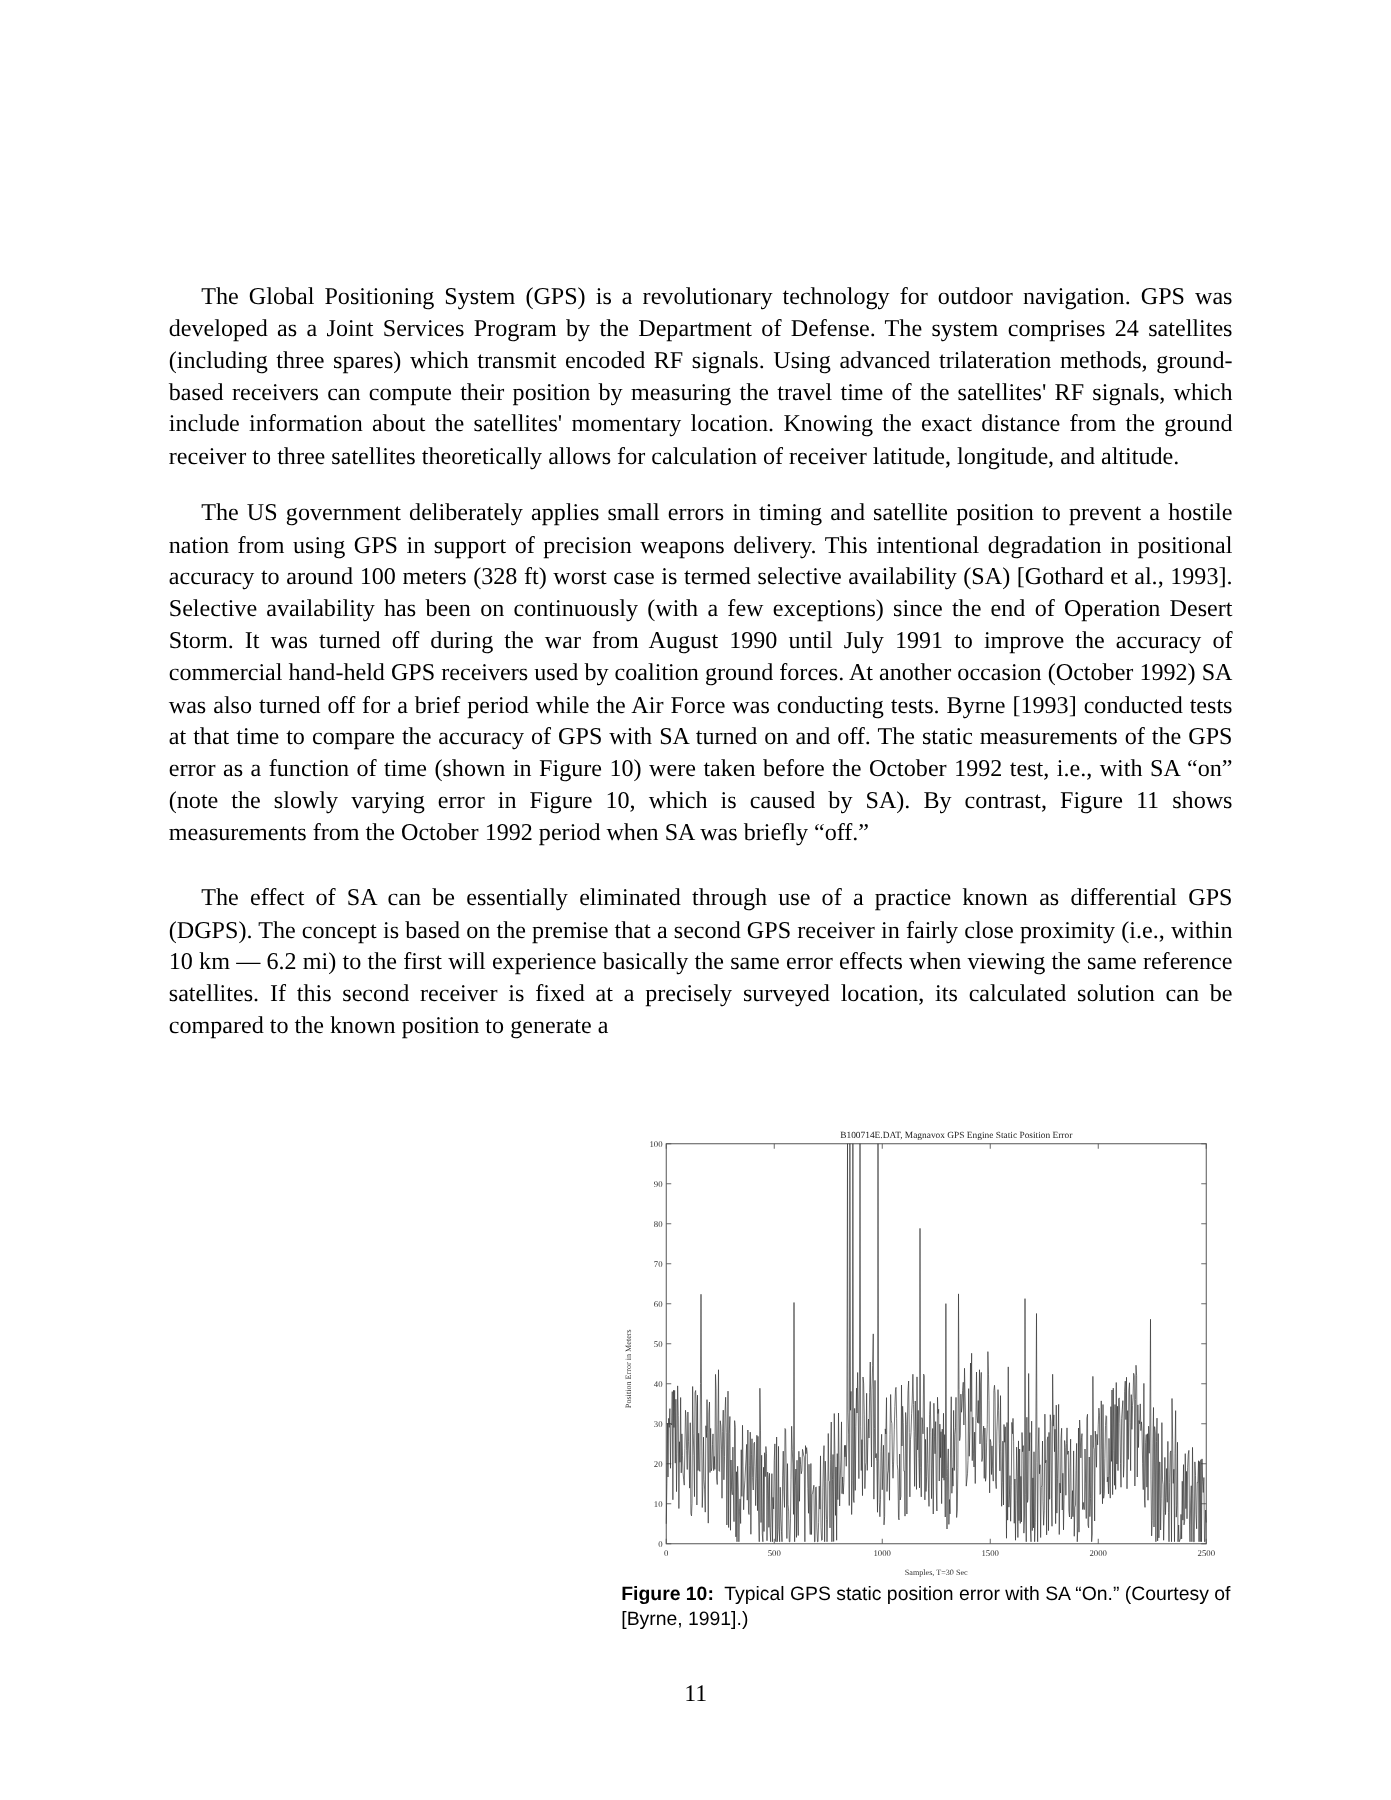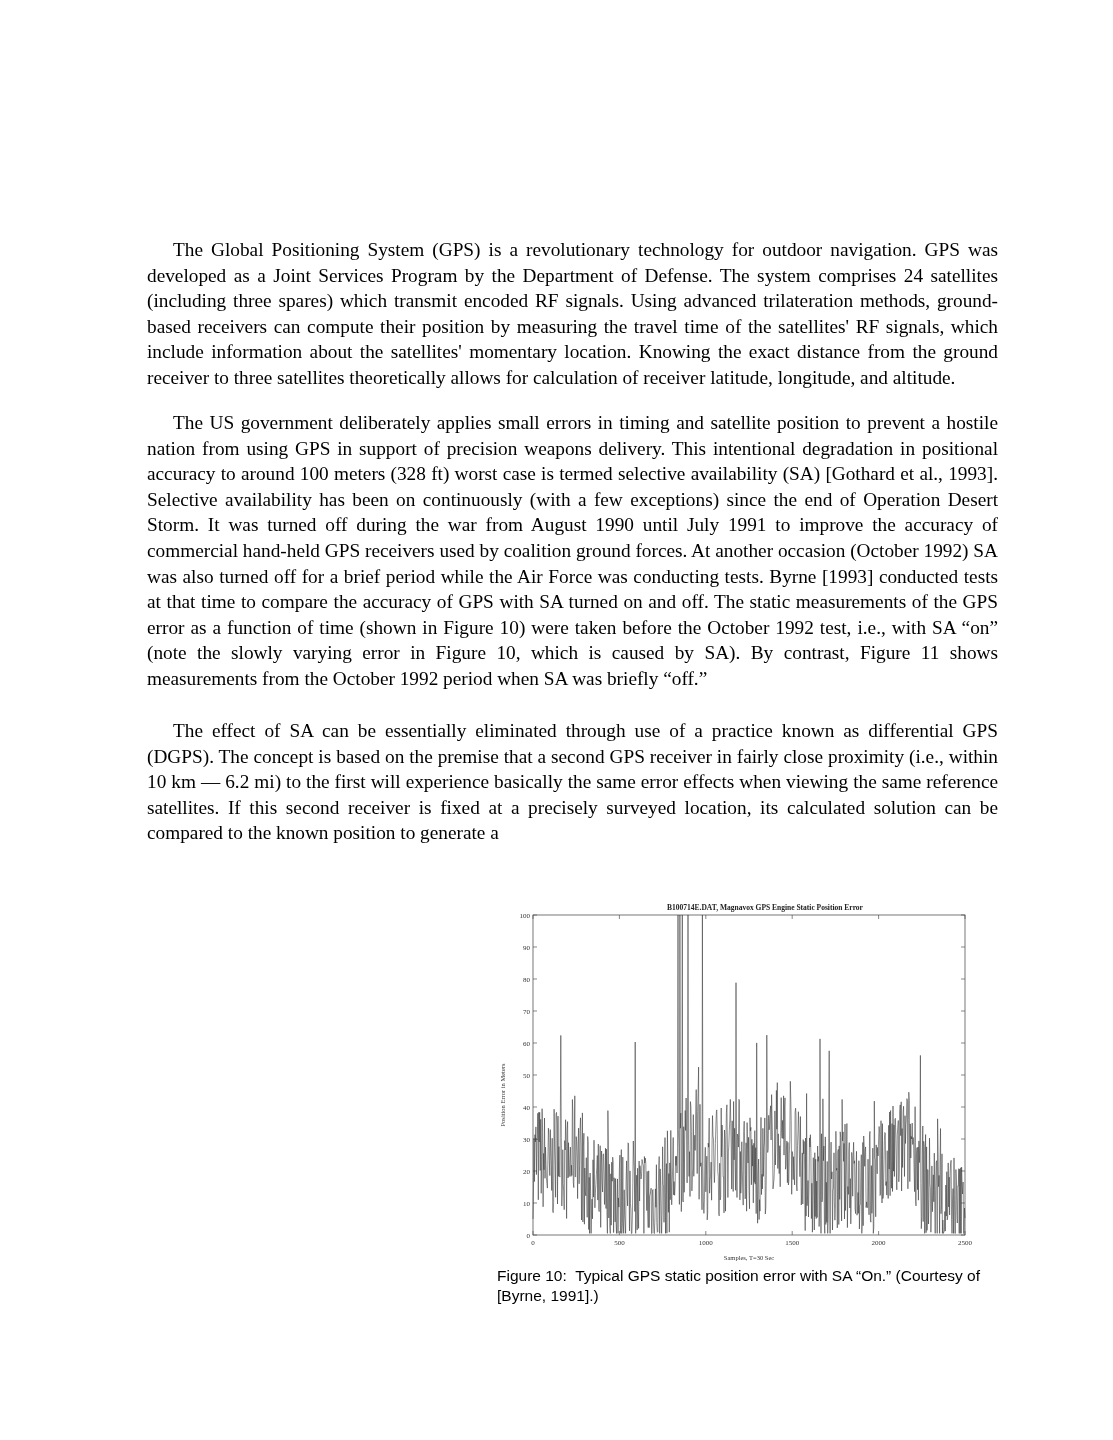--- a/index.html
+++ b/index.html
@@ -7,42 +7,42 @@
   .page { position: absolute; left: 0; top: 0; width: 1113px; height: 1440px; }
   .heading {
     position: absolute; left: 157px; top: 164px;
     font-family: "Liberation Serif", "DejaVu Serif", serif;
     font-weight: bold; font-size: 23px; letter-spacing: -0.2px;
   }
   .para {
     position: absolute; left: 131px; width: 851px;
     font-family: "Liberation Serif", "DejaVu Serif", serif;
     font-size: 19.3px; line-height: 25.6px; text-align: justify;
-    text-indent: 26px; margin: 16px;
+    text-indent: 26px; margin: 4px;
   }
   .p1 { top: 221px; }
   .p2 { top: 394px; }
   .p3 { top: 702px; }
   .p3-wrap {
     position: absolute; left: 131px; top: 872px; width: 355px;
     font-family: "Liberation Serif", "DejaVu Serif", serif;
     font-size: 19.3px; line-height: 25.6px; text-align: justify; margin: 0;
   }
   .figure { position: absolute; left: 495px; top: 895px; width: 485px; height: 420px; }
   .chart-title {
     position: absolute; left: 0; top: 8px; width: 100%; text-align: center;
     font-family: "Liberation Serif", "DejaVu Serif", serif; font-size: 7.5px; color: #222;
-    padding-left: 55px; box-sizing: border-box; font-weight: bold;
+    padding-left: 55px; box-sizing: border-box;
   }
   .chart-svg { position: absolute; left: 0; top: 0; }
   .caption {
     position: absolute; left: 497px; top: 1266px; width: 490px;
     font-family: "Liberation Sans", "DejaVu Sans", sans-serif; font-size: 15.5px; line-height: 20px;
   }
-  .caption b { font-weight: normal; }
+  .caption b { font-weight: bold; }
   .page-number {
     position: absolute; left: 0; width: 1113px; top: 1345px; text-align: center;
     font-family: "Liberation Serif", "DejaVu Serif", serif; font-size: 19px;
   }
   .tick-label { font-family: "Liberation Serif", "DejaVu Serif", serif; font-size: 7px; fill: #333; }
   .axis-label { font-family: "Liberation Serif", "DejaVu Serif", serif; font-size: 6.5px; fill: #333; }
 </style>
 </head>
 <body>
 
@@ -112,13 +112,14 @@
         <text x="10" y="200" text-anchor="middle" class="axis-label" transform="rotate(-90 10 200)">Position Error in Meters</text>
         <path d="M38.0 324.0 L38.5 292.0 L39.0 243.6 L39.4 286.6 L39.9 239.7 L40.4 246.9 L40.9 231.9 L41.4 279.6 L41.8 243.8 L42.3 244.8 L42.8 218.3 L43.3 304.8 L43.8 217.2 L44.2 247.0 L44.7 217.3 L45.2 275.5 L45.7 224.4 L46.2 298.3 L46.6 267.8 L47.1 213.7 L47.6 237.5 L48.1 311.8 L48.6 258.4 L49.0 274.8 L49.5 223.0 L50.0 283.3 L50.5 252.1 L51.0 269.6 L51.4 282.7 L51.9 288.4 L52.4 293.1 L52.9 263.8 L53.4 233.2 L53.8 239.2 L54.3 265.3 L54.8 280.6 L55.3 234.6 L55.8 258.0 L56.2 269.4 L56.7 295.5 L57.2 243.2 L57.7 315.8 L58.2 317.7 L58.6 307.6 L59.1 214.2 L59.6 252.0 L60.1 269.3 L60.6 302.3 L61.0 219.2 L61.5 217.4 L62.0 229.1 L62.5 309.0 L63.0 221.1 L63.4 281.4 L63.9 251.6 L64.4 280.3 L64.9 282.1 L65.4 211.8 L65.8 140.4 L66.3 242.6 L66.8 311.0 L67.3 294.3 L67.8 254.7 L68.2 288.6 L68.7 296.3 L69.2 314.7 L69.7 245.6 L70.2 255.0 L70.6 224.7 L71.1 251.3 L71.6 323.5 L72.1 235.3 L72.6 226.6 L73.0 283.0 L73.5 247.7 L74.0 281.7 L74.5 279.2 L75.0 260.7 L75.4 252.1 L75.9 281.5 L76.4 270.2 L76.9 280.5 L77.4 204.5 L77.8 216.0 L78.3 287.4 L78.8 292.6 L79.3 244.9 L79.8 200.8 L80.2 281.6 L80.7 282.1 L81.2 241.6 L81.7 245.9 L82.2 264.3 L82.6 303.6 L83.1 250.1 L83.6 233.1 L84.1 288.8 L84.6 270.4 L85.0 235.6 L85.5 222.8 L86.0 251.0 L86.5 325.0 L87.0 265.0 L87.4 217.9 L87.9 327.0 L88.4 251.7 L88.9 238.2 L89.4 329.2 L89.8 273.0 L90.3 296.9 L90.8 300.8 L91.3 262.7 L91.8 301.8 L92.2 322.3 L92.7 241.5 L93.2 246.9 L93.7 334.5 L94.2 282.4 L94.6 338.4 L95.1 278.0 L95.6 296.2 L96.1 338.4 L96.6 313.9 L97.0 304.1 L97.5 323.8 L98.0 264.8 L98.5 302.1 L99.0 245.2 L99.4 278.3 L99.9 312.8 L100.4 297.0 L100.9 289.6 L101.4 279.4 L101.8 272.8 L102.3 260.5 L102.8 305.1 L103.3 249.0 L103.8 314.6 L104.2 316.6 L104.7 277.2 L105.2 250.7 L105.7 332.4 L106.2 268.4 L106.6 256.0 L107.1 286.9 L107.6 297.0 L108.1 259.7 L108.6 258.8 L109.0 278.4 L109.5 309.5 L110.0 287.6 L110.5 253.2 L111.0 313.5 L111.4 254.1 L111.9 315.4 L112.4 338.4 L112.9 215.6 L113.4 249.1 L113.8 323.0 L114.3 269.2 L114.8 331.9 L115.3 338.4 L115.8 278.8 L116.2 330.2 L116.7 267.2 L117.2 286.3 L117.7 262.2 L118.2 267.8 L118.6 337.6 L119.1 282.7 L119.6 287.1 L120.1 326.9 L120.6 283.6 L121.0 326.9 L121.5 338.4 L122.0 310.5 L122.5 283.9 L123.0 338.4 L123.4 302.9 L123.9 312.1 L124.4 273.2 L124.9 260.1 L125.4 337.8 L125.8 338.4 L126.3 254.6 L126.8 338.4 L127.3 328.6 L127.8 262.1 L128.2 326.2 L128.7 338.4 L129.2 294.8 L129.7 320.1 L130.2 330.3 L130.6 338.4 L131.1 285.7 L131.6 265.9 L132.1 297.9 L132.6 310.9 L133.0 247.8 L133.5 248.7 L134.0 288.2 L134.5 335.8 L135.0 275.9 L135.4 308.6 L135.9 313.9 L136.4 338.4 L136.9 338.4 L137.4 320.1 L137.8 288.5 L138.3 246.0 L138.8 264.6 L139.3 276.2 L139.8 316.5 L140.2 147.0 L140.7 338.4 L141.2 293.2 L141.7 280.2 L142.2 334.9 L142.6 273.2 L143.1 311.4 L143.6 333.4 L144.1 266.0 L144.6 306.0 L145.0 270.7 L145.5 276.8 L146.0 284.0 L146.5 281.4 L147.0 264.5 L147.4 266.2 L147.9 269.0 L148.4 270.8 L148.9 338.4 L149.4 261.5 L149.8 268.0 L150.3 263.1 L150.8 268.0 L151.3 295.9 L151.8 315.6 L152.2 276.4 L152.7 316.9 L153.2 332.6 L153.7 275.8 L154.2 332.6 L154.6 300.8 L155.1 299.5 L155.6 296.6 L156.1 293.2 L156.6 338.4 L157.0 338.4 L157.5 295.0 L158.0 294.5 L158.5 327.3 L159.0 338.4 L159.4 338.4 L159.9 322.9 L160.4 293.9 L160.9 312.3 L161.4 269.7 L161.8 327.3 L162.3 337.3 L162.8 336.8 L163.3 294.7 L163.8 271.3 L164.2 261.5 L164.7 338.4 L165.2 273.9 L165.7 290.1 L166.2 320.7 L166.6 338.4 L167.1 317.0 L167.6 251.8 L168.1 289.4 L168.6 290.0 L169.0 327.3 L169.5 272.4 L170.0 242.6 L170.5 338.4 L171.0 288.6 L171.4 268.6 L171.9 338.2 L172.4 235.8 L172.9 267.8 L173.4 317.3 L173.8 278.6 L174.3 337.2 L174.8 267.9 L175.3 304.7 L175.8 235.4 L176.2 269.1 L176.7 309.8 L177.2 288.3 L177.7 272.9 L178.2 242.5 L178.6 299.9 L179.1 286.6 L179.6 300.3 L180.1 290.9 L180.6 261.3 L181.0 270.5 L181.5 261.2 L182.0 278.0 L182.5 257.0 L183.0 20.0 L183.4 234.7 L183.9 252.9 L184.4 309.4 L184.9 20.0 L185.4 233.2 L185.8 218.1 L186.3 316.6 L186.8 289.6 L187.3 20.0 L187.8 305.1 L188.2 307.0 L188.7 231.7 L189.2 297.3 L189.7 246.1 L190.2 215.5 L190.6 235.4 L191.1 203.0 L191.6 237.2 L192.1 287.9 L192.6 198.6 L193.0 20.0 L193.5 245.9 L194.0 281.4 L194.5 256.7 L195.0 301.5 L195.4 206.6 L195.9 211.5 L196.4 236.3 L196.9 295.9 L197.4 277.8 L197.8 275.0 L198.3 219.6 L198.8 281.3 L199.3 256.6 L199.8 240.2 L200.2 255.4 L200.7 219.0 L201.2 194.6 L201.7 237.0 L202.2 278.6 L202.6 216.4 L203.1 197.4 L203.6 172.1 L204.1 304.3 L204.6 247.7 L205.0 209.3 L205.5 271.3 L206.0 267.8 L206.5 274.2 L207.0 314.8 L207.4 20.0 L207.9 271.5 L208.4 306.8 L208.9 318.4 L209.4 304.8 L209.8 266.0 L210.3 252.4 L210.8 296.8 L211.3 280.3 L211.8 261.2 L212.2 324.9 L212.7 318.1 L213.2 248.1 L213.7 252.2 L214.2 223.1 L214.6 298.2 L215.1 284.1 L215.6 281.6 L216.1 267.1 L216.6 305.2 L217.0 252.7 L217.5 220.6 L218.0 241.1 L218.5 243.8 L219.0 276.4 L219.4 287.6 L219.9 273.9 L220.4 248.4 L220.9 230.2 L221.4 216.5 L221.8 214.9 L222.3 239.6 L222.8 276.4 L223.3 281.2 L223.8 319.2 L224.2 320.9 L224.7 268.2 L225.2 305.0 L225.7 302.1 L226.2 213.0 L226.6 261.8 L227.1 230.0 L227.6 242.9 L228.1 281.9 L228.6 281.9 L229.0 317.9 L229.5 235.0 L230.0 244.7 L230.5 316.2 L231.0 240.2 L231.4 217.6 L231.9 209.8 L232.4 251.0 L232.9 302.5 L233.4 256.8 L233.8 251.0 L234.3 235.7 L234.8 225.0 L235.3 204.4 L235.8 228.6 L236.2 250.1 L236.7 294.1 L237.2 225.8 L237.7 255.1 L238.2 296.5 L238.6 206.5 L239.1 264.9 L239.6 233.3 L240.1 271.7 L240.6 295.3 L241.0 87.7 L241.5 278.9 L242.0 302.5 L242.5 239.1 L243.0 240.9 L243.4 252.1 L243.9 204.3 L244.4 205.6 L244.9 304.9 L245.4 256.5 L245.8 298.2 L246.3 286.4 L246.8 246.8 L247.3 275.6 L247.8 296.1 L248.2 310.1 L248.7 236.5 L249.2 226.2 L249.7 251.2 L250.2 303.9 L250.6 279.6 L251.1 247.8 L251.6 316.2 L252.1 227.6 L252.6 254.5 L253.0 268.0 L253.5 242.3 L254.0 295.3 L254.5 313.8 L255.0 222.8 L255.4 235.8 L255.9 232.4 L256.4 289.8 L256.9 244.3 L257.4 271.1 L257.8 250.4 L258.3 307.9 L258.8 248.3 L259.3 287.3 L259.8 235.6 L260.2 289.2 L260.7 252.7 L261.2 318.6 L261.7 147.9 L262.2 286.4 L262.6 328.2 L263.1 279.7 L263.6 264.1 L264.1 324.5 L264.6 304.6 L265.0 316.1 L265.5 256.2 L266.0 222.4 L266.5 299.6 L267.0 279.3 L267.4 293.9 L267.9 233.3 L268.4 281.4 L268.9 252.6 L269.4 247.2 L269.8 222.9 L270.3 319.0 L270.8 313.0 L271.3 279.2 L271.8 140.1 L272.2 216.5 L272.7 257.5 L273.2 253.7 L273.7 220.3 L274.2 234.8 L274.6 230.7 L275.1 217.3 L275.6 210.8 L276.1 245.0 L276.6 199.6 L277.0 220.1 L277.5 241.8 L278.0 293.9 L278.5 289.0 L279.0 284.0 L279.4 273.4 L279.9 215.9 L280.4 270.0 L280.9 250.0 L281.4 195.4 L281.8 234.2 L282.3 187.6 L282.8 273.5 L283.3 238.8 L283.8 267.5 L284.2 278.6 L284.7 250.7 L285.2 291.8 L285.7 241.3 L286.2 202.6 L286.6 237.2 L287.1 243.2 L287.6 225.4 L288.1 243.7 L288.6 200.8 L289.0 260.1 L289.5 212.2 L290.0 202.9 L290.5 274.2 L291.0 271.4 L291.4 254.7 L291.9 245.9 L292.4 287.7 L292.9 247.4 L293.4 290.0 L293.8 286.6 L294.3 258.7 L294.8 244.8 L295.3 186.3 L295.8 204.8 L296.2 225.6 L296.7 299.3 L297.2 256.5 L297.7 259.0 L298.2 284.6 L298.6 261.7 L299.1 279.5 L299.6 289.9 L300.1 217.4 L300.6 213.2 L301.0 220.2 L301.5 290.0 L302.0 295.9 L302.5 250.5 L303.0 236.2 L303.4 216.7 L303.9 233.2 L304.4 259.8 L304.9 281.7 L305.4 221.5 L305.8 265.9 L306.3 310.0 L306.8 290.9 L307.3 257.9 L307.8 309.0 L308.2 244.6 L308.7 258.8 L309.2 246.4 L309.7 275.4 L310.2 335.6 L310.6 243.0 L311.1 321.1 L311.6 198.5 L312.1 310.7 L312.6 300.3 L313.0 285.5 L313.5 322.0 L314.0 293.1 L314.5 242.9 L315.0 252.0 L315.4 239.7 L315.9 258.5 L316.4 323.6 L316.9 288.2 L317.4 337.2 L317.8 305.6 L318.3 262.7 L318.8 285.9 L319.3 335.0 L319.8 257.7 L320.2 321.5 L320.7 264.2 L321.2 323.7 L321.7 286.1 L322.2 322.5 L322.6 251.0 L323.1 266.4 L323.6 261.5 L324.1 331.5 L324.6 317.0 L325.0 143.9 L325.5 300.3 L326.0 338.4 L326.5 238.8 L327.0 306.9 L327.4 304.3 L327.9 203.8 L328.4 265.7 L328.9 251.1 L329.4 329.8 L329.8 338.4 L330.3 241.9 L330.8 329.5 L331.3 287.3 L331.8 327.3 L332.2 266.4 L332.7 338.4 L333.2 323.1 L333.7 247.3 L334.2 155.8 L334.6 275.0 L335.1 338.4 L335.6 265.1 L336.1 247.1 L336.6 284.0 L337.0 276.8 L337.5 335.0 L338.0 295.1 L338.5 293.1 L339.0 257.8 L339.4 306.4 L339.9 325.2 L340.4 313.3 L340.9 236.3 L341.4 275.3 L341.8 273.2 L342.3 332.9 L342.8 257.0 L343.3 254.4 L343.8 329.5 L344.2 250.9 L344.7 304.4 L345.2 236.8 L345.7 242.4 L346.2 303.6 L346.6 326.0 L347.1 204.4 L347.6 245.9 L348.1 236.9 L348.6 266.4 L349.0 248.4 L349.5 323.9 L350.0 229.1 L350.5 315.5 L351.0 287.5 L351.4 264.8 L351.9 228.5 L352.4 332.6 L352.9 291.5 L353.4 299.4 L353.8 256.1 L354.3 247.6 L354.8 313.0 L355.3 283.6 L355.8 328.9 L356.2 304.6 L356.7 257.4 L357.2 263.0 L357.7 301.2 L358.2 260.0 L358.6 247.3 L359.1 268.5 L359.6 265.8 L360.1 313.9 L360.6 318.6 L361.0 279.1 L361.5 256.3 L362.0 320.2 L362.5 317.2 L363.0 297.5 L363.4 318.4 L363.9 265.7 L364.4 334.0 L364.9 310.8 L365.4 309.1 L365.8 281.2 L366.3 259.7 L366.8 338.4 L367.3 326.2 L367.8 247.4 L368.2 330.7 L368.7 241.0 L369.2 253.8 L369.7 271.3 L370.2 255.1 L370.6 251.9 L371.1 312.6 L371.6 306.9 L372.1 312.6 L372.6 312.5 L373.0 264.2 L373.5 291.5 L374.0 319.8 L374.5 239.4 L375.0 236.4 L375.4 325.0 L375.9 327.2 L376.4 270.6 L376.9 318.3 L377.4 303.8 L377.8 253.1 L378.3 338.4 L378.8 332.2 L379.3 206.1 L379.8 262.8 L380.2 264.4 L380.7 321.8 L381.2 249.9 L381.7 259.2 L382.2 278.8 L382.6 252.4 L383.1 260.9 L383.6 244.9 L384.1 231.5 L384.6 237.1 L385.0 300.5 L385.5 299.4 L386.0 225.7 L386.5 264.5 L387.0 308.0 L387.4 228.6 L387.9 303.6 L388.4 300.0 L388.9 272.0 L389.4 245.4 L389.8 237.5 L390.3 238.2 L390.8 290.5 L391.3 286.6 L391.8 300.1 L392.2 255.7 L392.7 285.2 L393.2 303.5 L393.7 230.3 L394.2 274.1 L394.6 217.0 L395.1 300.7 L395.6 215.5 L396.1 265.5 L396.6 293.2 L397.0 228.6 L397.5 296.5 L398.0 211.0 L398.5 276.2 L399.0 230.0 L399.4 281.5 L399.9 224.2 L400.4 223.3 L400.9 243.6 L401.4 275.9 L401.8 294.8 L402.3 239.9 L402.8 232.4 L403.3 225.5 L403.8 286.8 L404.2 276.8 L404.7 218.0 L405.2 209.9 L405.7 240.7 L406.2 206.8 L406.6 296.0 L407.1 233.5 L407.6 272.5 L408.1 217.2 L408.6 211.2 L409.0 243.1 L409.5 281.5 L410.0 220.7 L410.5 248.5 L411.0 229.4 L411.4 223.2 L411.9 203.6 L412.4 205.5 L412.9 293.8 L413.4 224.5 L413.8 197.2 L414.3 205.5 L414.8 286.6 L415.3 228.9 L415.8 263.0 L416.2 241.4 L416.7 244.0 L417.2 228.1 L417.7 249.5 L418.2 242.5 L418.6 249.2 L419.1 276.0 L419.6 296.7 L420.1 211.7 L420.6 305.1 L421.0 310.9 L421.5 259.1 L422.0 252.6 L422.5 294.7 L423.0 252.0 L423.4 305.2 L423.9 245.9 L424.4 267.6 L424.9 246.1 L425.4 160.4 L425.8 288.4 L426.3 333.7 L426.8 321.3 L427.3 259.5 L427.8 231.0 L428.2 326.6 L428.7 246.3 L429.2 251.4 L429.7 338.4 L430.2 258.1 L430.6 239.5 L431.1 337.7 L431.6 251.9 L432.1 335.3 L432.6 274.5 L433.0 274.9 L433.5 329.0 L434.0 303.6 L434.5 243.1 L435.0 288.9 L435.4 292.5 L435.9 337.2 L436.4 315.1 L436.9 270.9 L437.4 316.7 L437.8 302.9 L438.3 279.8 L438.8 306.8 L439.3 258.1 L439.8 314.8 L440.2 338.4 L440.7 290.9 L441.2 267.2 L441.7 265.7 L442.2 338.4 L442.6 223.8 L443.1 256.3 L443.6 291.7 L444.1 280.4 L444.6 338.4 L445.0 268.0 L445.5 233.5 L446.0 318.7 L446.5 309.5 L447.0 258.8 L447.4 338.4 L447.9 325.0 L448.4 338.4 L448.9 336.9 L449.4 336.2 L449.8 316.5 L450.3 336.1 L450.8 290.0 L451.3 321.1 L451.8 276.7 L452.2 324.9 L452.7 322.0 L453.2 267.9 L453.7 311.9 L454.2 282.1 L454.6 320.0 L455.1 279.2 L455.6 268.3 L456.1 265.3 L456.6 324.3 L457.0 338.4 L457.5 308.2 L458.0 293.6 L458.5 338.4 L459.0 262.9 L459.4 299.5 L459.9 338.4 L460.4 338.4 L460.9 274.5 L461.4 285.3 L461.8 316.7 L462.3 328.0 L462.8 290.9 L463.3 291.0 L463.8 273.6 L464.2 338.4 L464.7 274.2 L465.2 338.4 L465.7 272.8 L466.2 338.4 L466.6 272.1 L467.1 289.9 L467.6 299.0 L468.1 287.0 L468.6 338.4 L469.0 338.4 L469.5 313.0 L470.0 323.0 " fill="none" stroke="#333" stroke-width="0.55"></path>
       </svg>
   </div>
 
   <div class="caption">
     <b>Figure 10:</b>&nbsp;
     <span>Typical GPS static position error with SA “On.” (Courtesy of [Byrne, 1991].)</span>
   </div>
 
+  <div class="page-number">11</div>
 </div>
 
 </body></html>

